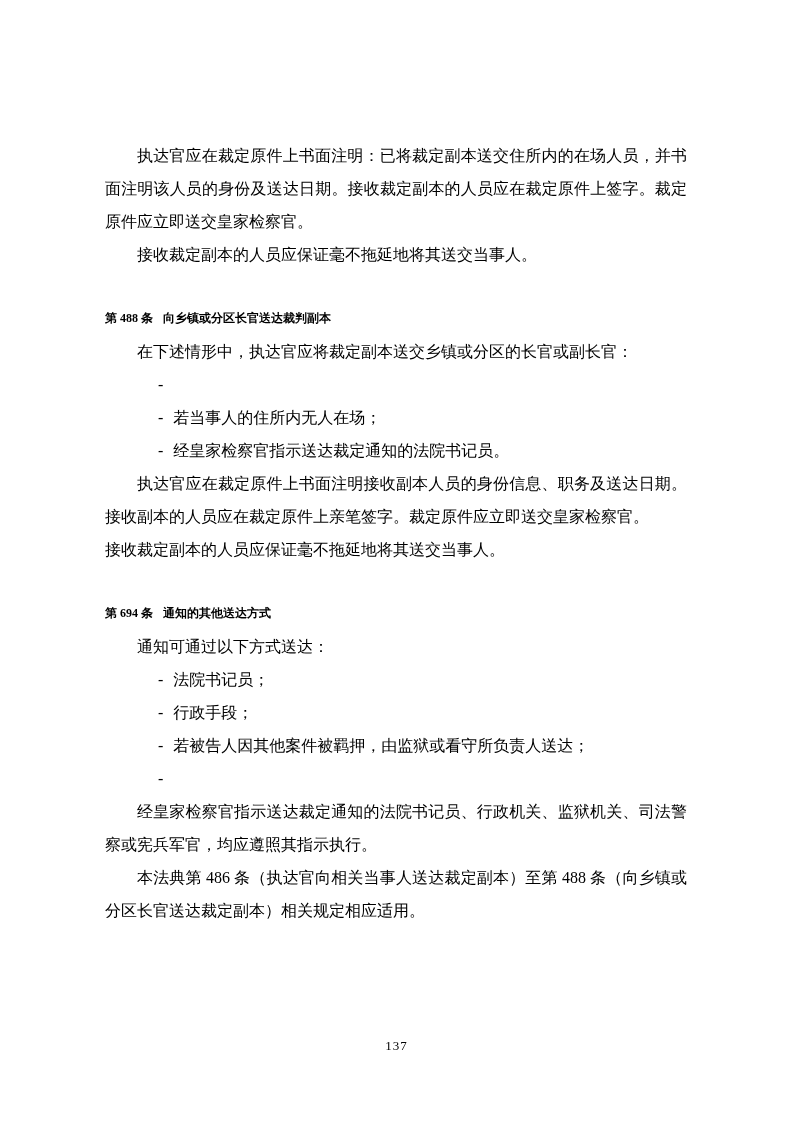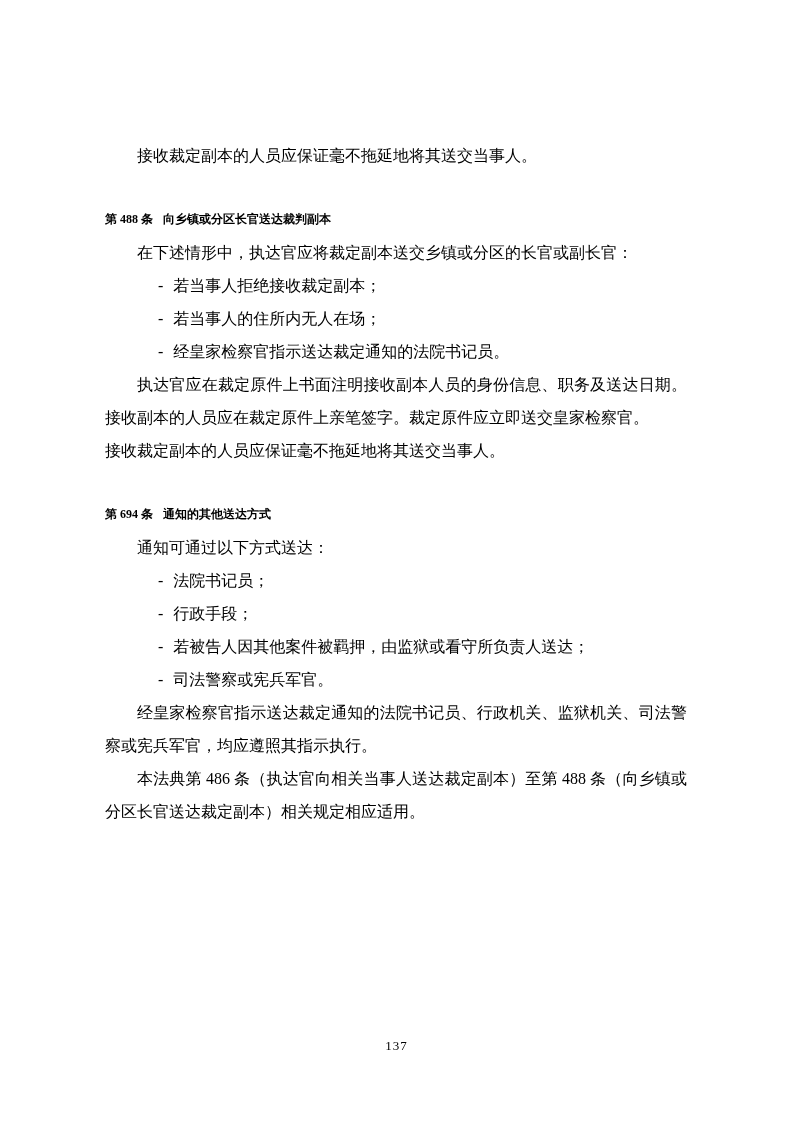--- a/index.html
+++ b/index.html
@@ -63,32 +63,32 @@
     line-height: 20px;
     letter-spacing: 1px;
   }
 </style>
 </head>
 <body>
 
 <div class="page">
   <div class="content">
 
+    <p class="para indent">执达官应在裁定原件上书面注明：已将裁定副本送交住所内的在场人员，并书面注明该人员的身份及送达日期。接收裁定副本的人员应在裁定原件上签字。裁定原件应立即送交皇家检察官。</p>
     <p class="para indent">接收裁定副本的人员应保证毫不拖延地将其送交当事人。</p>
 
     <h2 class="article-heading">
       <span class="heading-label">第 488 条</span><span>向乡镇或分区长官送达裁判副本</span>
     </h2>
 
     <p class="para indent">在下述情形中，执达官应将裁定副本送交乡镇或分区的长官或副长官：</p>
 
     <ul class="bullet-list">
       <li class="bullet-item">
         <span class="dash">-</span>
-        <span>若当事人拒绝接收裁定副本；</span>
       </li>
       <li class="bullet-item">
         <span class="dash">-</span>
         <span>若当事人的住所内无人在场；</span>
       </li>
       <li class="bullet-item">
         <span class="dash">-</span>
         <span>经皇家检察官指示送达裁定通知的法院书记员。</span>
       </li>
     </ul>
@@ -110,21 +110,20 @@
       <li class="bullet-item">
         <span class="dash">-</span>
         <span>行政手段；</span>
       </li>
       <li class="bullet-item">
         <span class="dash">-</span>
         <span>若被告人因其他案件被羁押，由监狱或看守所负责人送达；</span>
       </li>
       <li class="bullet-item">
         <span class="dash">-</span>
-        <span>司法警察或宪兵军官。</span>
       </li>
     </ul>
 
     <p class="para indent">经皇家检察官指示送达裁定通知的法院书记员、行政机关、监狱机关、司法警察或宪兵军官，均应遵照其指示执行。</p>
     <p class="para indent">本法典第 486 条（执达官向相关当事人送达裁定副本）至第 488 条（向乡镇或分区长官送达裁定副本）相关规定相应适用。</p>
 
   </div>
 
   <div class="page-footer">
     <span class="page-number">137</span>

